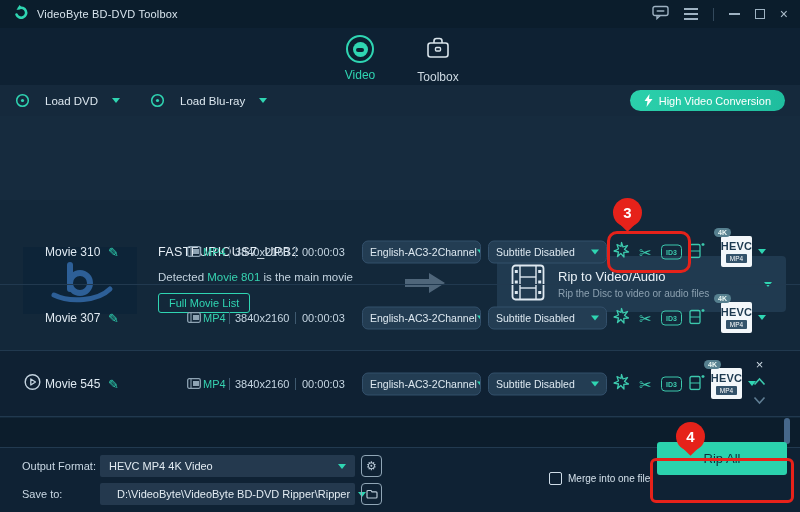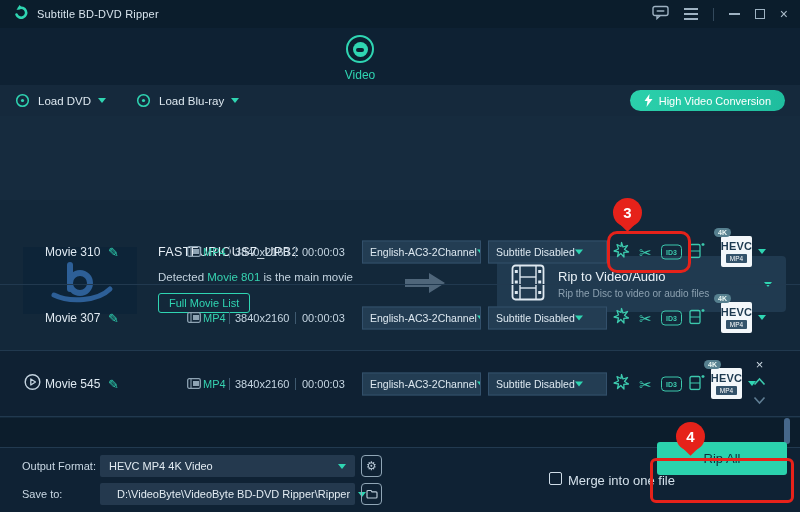--- a/index.html
+++ b/index.html
@@ -28,21 +28,21 @@
   .tab-ripper .tab-label { color:#2fd5b2; }
   .ripper-ic { width:28px; height:28px; border:2px solid #2fd5b2; border-radius:50%;
                background:#0b1f30; display:flex; align-items:center; justify-content:center; }
   .ripper-ic-in { width:15px; height:15px; border-radius:50%; background:#2fd5b2; position:relative; }
   .ripper-ic-in::after { content:""; position:absolute; left:3px; top:6px; width:8px; height:4px; border-radius:2px; background:#0b1f30; }
   .tab-underline { position:absolute; left:323px; top:79px; width:74px; height:3px; background:#2fd5b2; border-radius:2px; }
 
   
   .toolbar { position:absolute; top:85px; left:0; right:0; height:31px; background:#15293c;
              display:flex; align-items:center; padding:0 15px; gap:30px; }
-  .load-btn { display:flex; align-items:center; gap:7px; color:#dce7ef; font-size:11.5px; cursor:pointer; }
+  .load-btn { display:flex; align-items:center; gap:14px; color:#dce7ef; font-size:11.5px; cursor:pointer; }
   .caret { width:0; height:0; border-left:4px solid transparent; border-right:4px solid transparent;
            border-top:5px solid #2fd5b2; display:inline-block; }
   .hsc-btn { margin-left:auto; height:21px; border-radius:11px; background:linear-gradient(90deg,#2bd0ab,#1fbd9e);
              color:#fff; font-size:11px; display:flex; align-items:center; gap:6px; padding:0 14px; cursor:pointer; }
 
   
   .disc-section { position:absolute; top:116px; left:0; right:0; height:84px; background:#162b3e; }
   .thumb { position:absolute; left:23px; top:131px; width:114px; height:67px; background:#0d2438;
            display:flex; align-items:center; justify-content:center; }
   .disc-name { position:absolute; left:158px; top:129px; font-size:12.5px; color:#e6eef5; letter-spacing:.4px; }
@@ -64,22 +64,22 @@
   .row > * { position:absolute; top:50%; transform:translateY(-50%); }
   .play-ic { left:24px; }
   .rtitle { left:45px; font-size:12px; color:#dfe9f1; white-space:nowrap; }
   .pencil { left:108px; color:#2fd5b2; font-size:13px; cursor:pointer; }
   .filmic { left:187px; }
   .fmt { left:203px; font-size:11px; color:#36d2b0; }
   .vsep { width:1px; height:12px; background:#3f5a70; }
   .v1 { left:229px; } .v2 { left:295px; }
   .res { left:235px; font-size:11px; color:#c6d6e2; }
   .dur { left:302px; font-size:11px; color:#c6d6e2; }
-  .dd { height:23px; background:#233d53; border:1px solid #33506b; border-radius:0;
-        display:flex; align-items:center; padding:0 7px;
+  .dd { height:23px; background:#233d53; border:1px solid #33506b; border-radius:6px;
+        display:flex; align-items:center; justify-content:space-between; padding:0 7px;
         font-size:10.5px; color:#dde8f0; cursor:pointer; white-space:nowrap; overflow:hidden; }
   .audio-dd { left:362px; width:119px; }
   .sub-dd { left:488px; width:119px; }
   .rowic { color:#3cc9ad; cursor:pointer; }
   .icwand { left:613px; } 
   .icscis { left:639px; font-size:15px; line-height:1; }
   .icid3 { left:661px; width:21px; height:15px; border:1.5px solid #3cc9ad; border-radius:4px;
            font-size:7px; font-weight:bold; display:flex; align-items:center; justify-content:center; }
   .icfilmplus { left:689px; }
   .badge { left:714px; width:54px; height:32px; cursor:pointer; }
@@ -114,38 +114,38 @@
          display:flex; align-items:center; padding:0 9px; font-size:11px; color:#e2ebf2; cursor:pointer; white-space:nowrap; }
   .dd1 { left:100px; top:455px; } .dd2 { left:100px; top:483px;padding-left:17px; }
   .fdd .caret { margin-left:auto; }
   .ddsep { width:1px; height:14px; background:#3b5166; margin-left:auto; margin-right:8px; }
   .ddsep + .caret { margin-left:0; }
   .fbtn { position:absolute; width:21px; height:22px; border:1.5px solid #90a6b6; border-radius:4px;
           color:#b9c9d6; display:flex; align-items:center; justify-content:center; font-size:12px; cursor:pointer; background:transparent; }
   .gearbtn { left:361px; top:455px; } .folderbtn { left:361px; top:483px; }
   .checkbox { position:absolute; left:549px; top:472px; width:13px; height:13px; border:1px solid #cfdde8;
               border-radius:2px; background:transparent; cursor:pointer; }
-  .chk-label { position:absolute; left:568px; top:473px; font-size:13px; color:#d3e0ea; }
+  .chk-label { position:absolute; left:568px; top:473px; font-size:10px; color:#d3e0ea; }
   .ripall-btn { position:absolute; left:657px; top:442px; width:130px; height:33px; background:#2bd2ad;
                 border:none; border-radius:3px; font-size:13px; color:#09313c; cursor:pointer;
                 display:flex; align-items:center; justify-content:center; font-family:"Liberation Sans",sans-serif; }
 </style>
 </head>
 <body>
 
 <div class="app">
 
   <div class="titlebar">
     <span>
       <svg width="17" height="17" viewBox="0 0 17 17">
           <path d="M4.5 10.5 A5 5 0 1 0 7 4.2" fill="none" stroke="#2fd5b2" stroke-width="2.6" stroke-linecap="round"></path>
           <path d="M7.5 1 L11 4.5 L4.5 6 Z" fill="#2fd5b2"></path>
         </svg>
     </span>
-    <span class="app-title">Subtitle BD-DVD Ripper</span>
+    <span class="app-title">VideoByte BD-DVD Toolbox</span>
     <div class="win-controls">
       <span>
         <svg width="17" height="15" viewBox="0 0 17 15">
             <rect x="1" y="1.5" width="15" height="9" rx="2" fill="none" stroke="#9eb2c2" stroke-width="1.4"></rect>
             <path d="M5 10.5 V13.5 L8.2 10.5" fill="none" stroke="#9eb2c2" stroke-width="1.4"></path>
             <rect x="4.5" y="5.2" width="8" height="1.6" rx=".8" fill="#9eb2c2"></rect>
           </svg>
       </span>
       <span class="hamburger">
           <span></span>
@@ -158,20 +158,30 @@
       <span class="wc-x">×</span>
     </div>
   </div>
 
   <div class="tabbar">
     <div class="tab tab-ripper">
       <span class="ripper-ic">
           <span class="ripper-ic-in"></span>
         </span>
       <span class="tab-label">Video</span>
+    </div>
+    <div class="tab tab-toolbox">
+      <span>
+        <svg width="26" height="26" viewBox="0 0 26 26">
+            <rect x="3" y="8" width="20" height="14" rx="2.5" fill="none" stroke="#d8e3ea" stroke-width="1.6"></rect>
+            <path d="M9 8 V6 a2.5 2.5 0 012.5-2.5 h3 A2.5 2.5 0 0117 6 V8" fill="none" stroke="#d8e3ea" stroke-width="1.6"></path>
+            <rect x="10.5" y="12.5" width="5" height="3.5" rx="1" fill="none" stroke="#d8e3ea" stroke-width="1.4"></rect>
+          </svg>
+      </span>
+      <span class="tab-label">Toolbox</span>
     </div>
     <div class="tab-underline"></div>
   </div>
 
   <div class="toolbar">
     <div class="load-btn">
       <svg width="16" height="16" viewBox="0 0 16 16">
           <circle cx="7.5" cy="7.5" r="5.8" fill="none" stroke="#2fd5b2" stroke-width="1.5"></circle>
           <circle cx="7.5" cy="7.5" r="1.6" fill="#2fd5b2"></circle>
         </svg>

